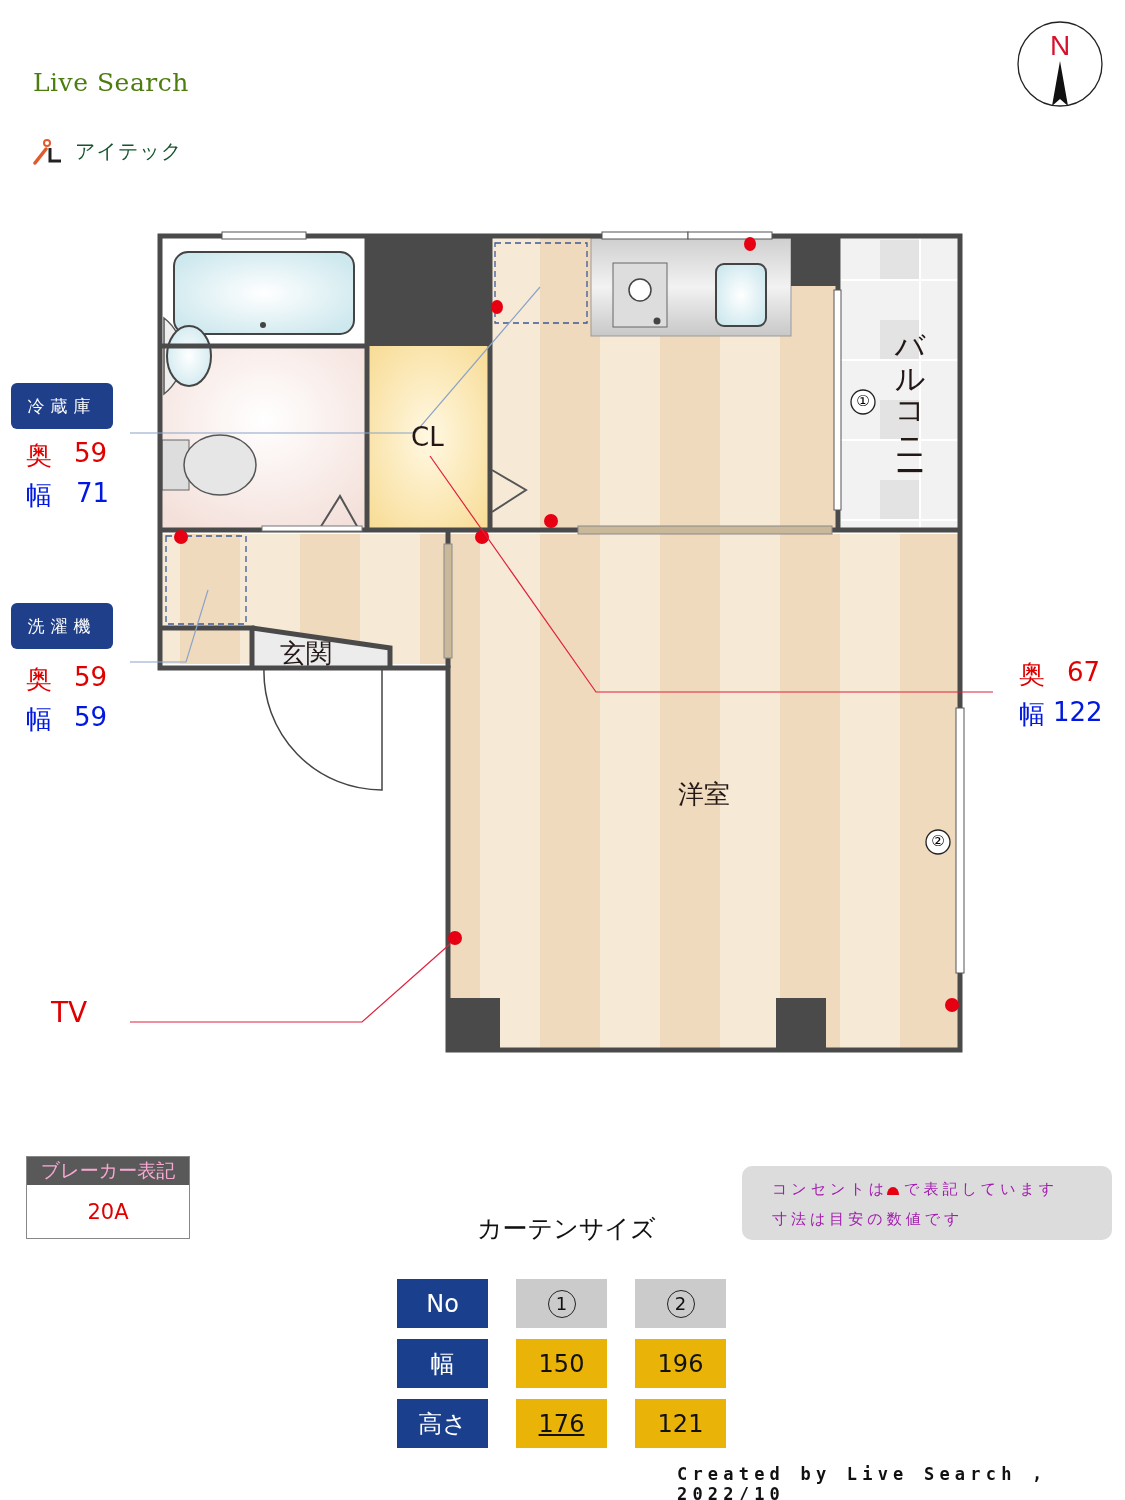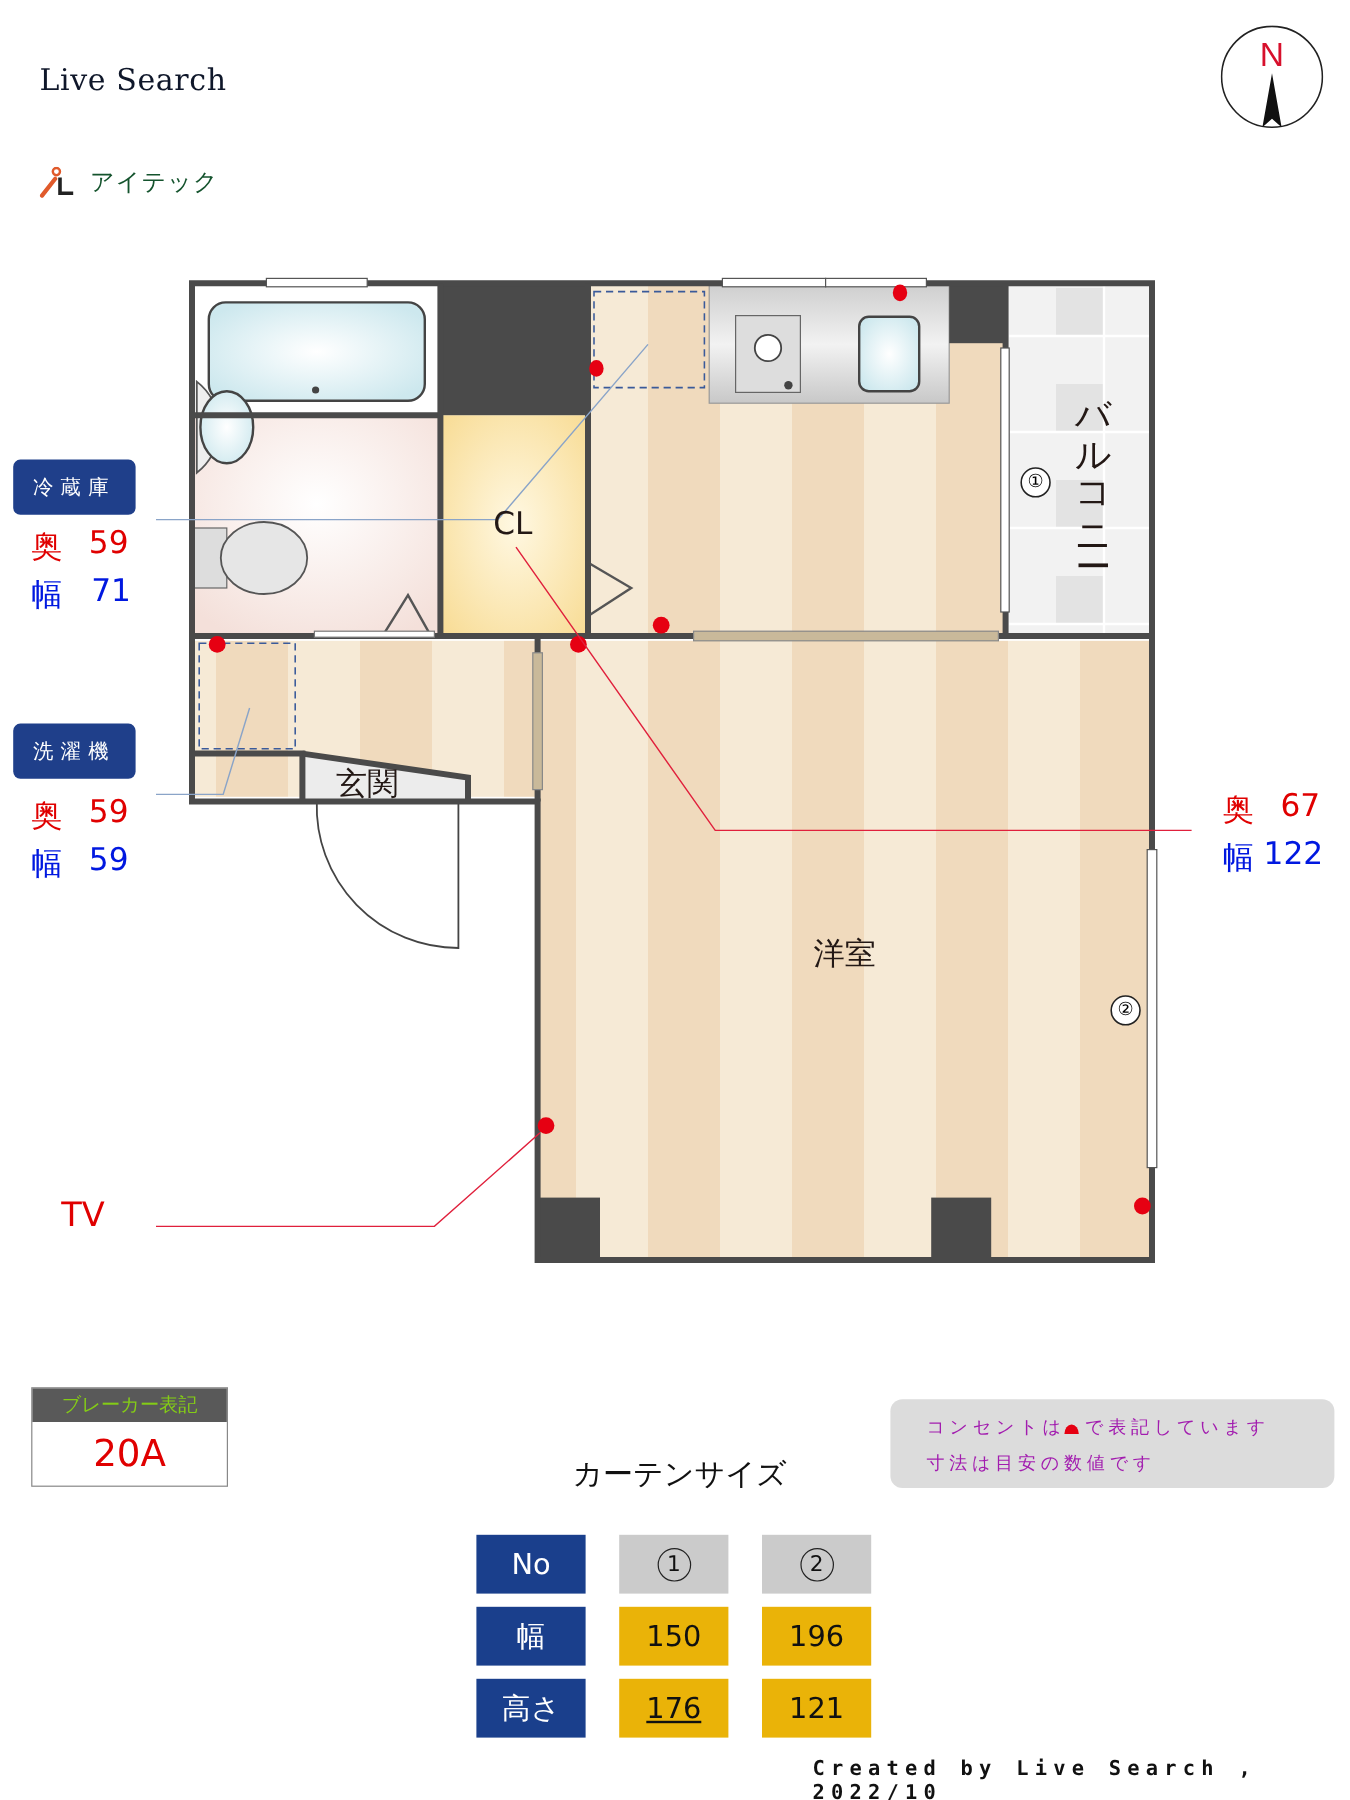--- a/index.html
+++ b/index.html
@@ -1,30 +1,30 @@
 <!DOCTYPE html>
 <html><head>
 <meta charset="utf-8">
 <style>
   html,body{margin:0;padding:0;background:#fff;}
   body{width:1125px;height:1500px;position:relative;overflow:hidden;font-family:"DejaVu Sans","Liberation Sans",sans-serif;}
   .abs{position:absolute;}
-  .brand{left:33px;top:52px;font-family:"DejaVu Serif","Liberation Serif",serif;font-size:25px;color:#0f172a;letter-spacing:0.5px;}
+  .brand{left:33px;top:68px;font-family:"DejaVu Serif","Liberation Serif",serif;font-size:25px;color:#4d7c0f;letter-spacing:0.5px;}
   .logo{left:33px;top:138px;font-size:20px;color:#14532d;display:flex;align-items:center;letter-spacing:1px;gap:12px;}
   .compass{left:1017px;top:21px;width:86px;height:86px;}
   .dimlabel{width:102px;height:46px;background:#1f3f8a;color:#fff;border-radius:6px;font-size:17px;display:flex;align-items:center;justify-content:center;letter-spacing:6px;}
   .dimrow{font-size:26px;display:flex;gap:22px;}
   .red{color:#e00000;}
   .blue{color:#0018e0;}
   .plan{left:0;top:0;width:1125px;height:1100px;}
   .roomlabel{font-size:26px;color:#231815;}
   .tv{left:51px;top:996px;font-size:28px;color:#e00000;}
   .breaker{left:26px;top:1156px;width:162px;height:81px;border:1px solid #888;}
-  .breaker .hd{height:28px;background:#595959;color:#84cc16;font-size:16px;display:flex;align-items:center;justify-content:center;}
-  .breaker .val{height:53px;color:#e00000;font-size:31px;display:flex;align-items:center;justify-content:center;}
+  .breaker .hd{height:28px;background:#595959;color:#f9a8d4;font-size:19px;display:flex;align-items:center;justify-content:center;}
+  .breaker .val{height:53px;color:#e00000;font-size:21px;display:flex;align-items:center;justify-content:center;}
   .note{left:742px;top:1166px;width:370px;height:74px;background:#dcdcdc;border-radius:10px;font-size:15px;color:#a21caf;letter-spacing:4px;}
   .note div{position:absolute;left:30px;}
   .curtain-title{left:477px;top:1212px;font-size:25px;color:#111;}
   .cell{position:absolute;width:91px;height:49px;display:flex;align-items:center;justify-content:center;font-size:24px;}
   .hdr{background:#1a3f8c;color:#fff;}
   .gry{background:#cbcbcb;color:#111;}
   .lgt{background:#eab308;color:#111;}
   .circ{display:inline-flex;width:26px;height:26px;border:1.5px solid #222;border-radius:50%;align-items:center;justify-content:center;font-size:18px;}
   .footer{left:677px;top:1464px;font-family:"DejaVu Sans Mono","Liberation Mono",monospace;font-size:17px;letter-spacing:5.2px;color:#111;font-weight:bold;}
 </style>

